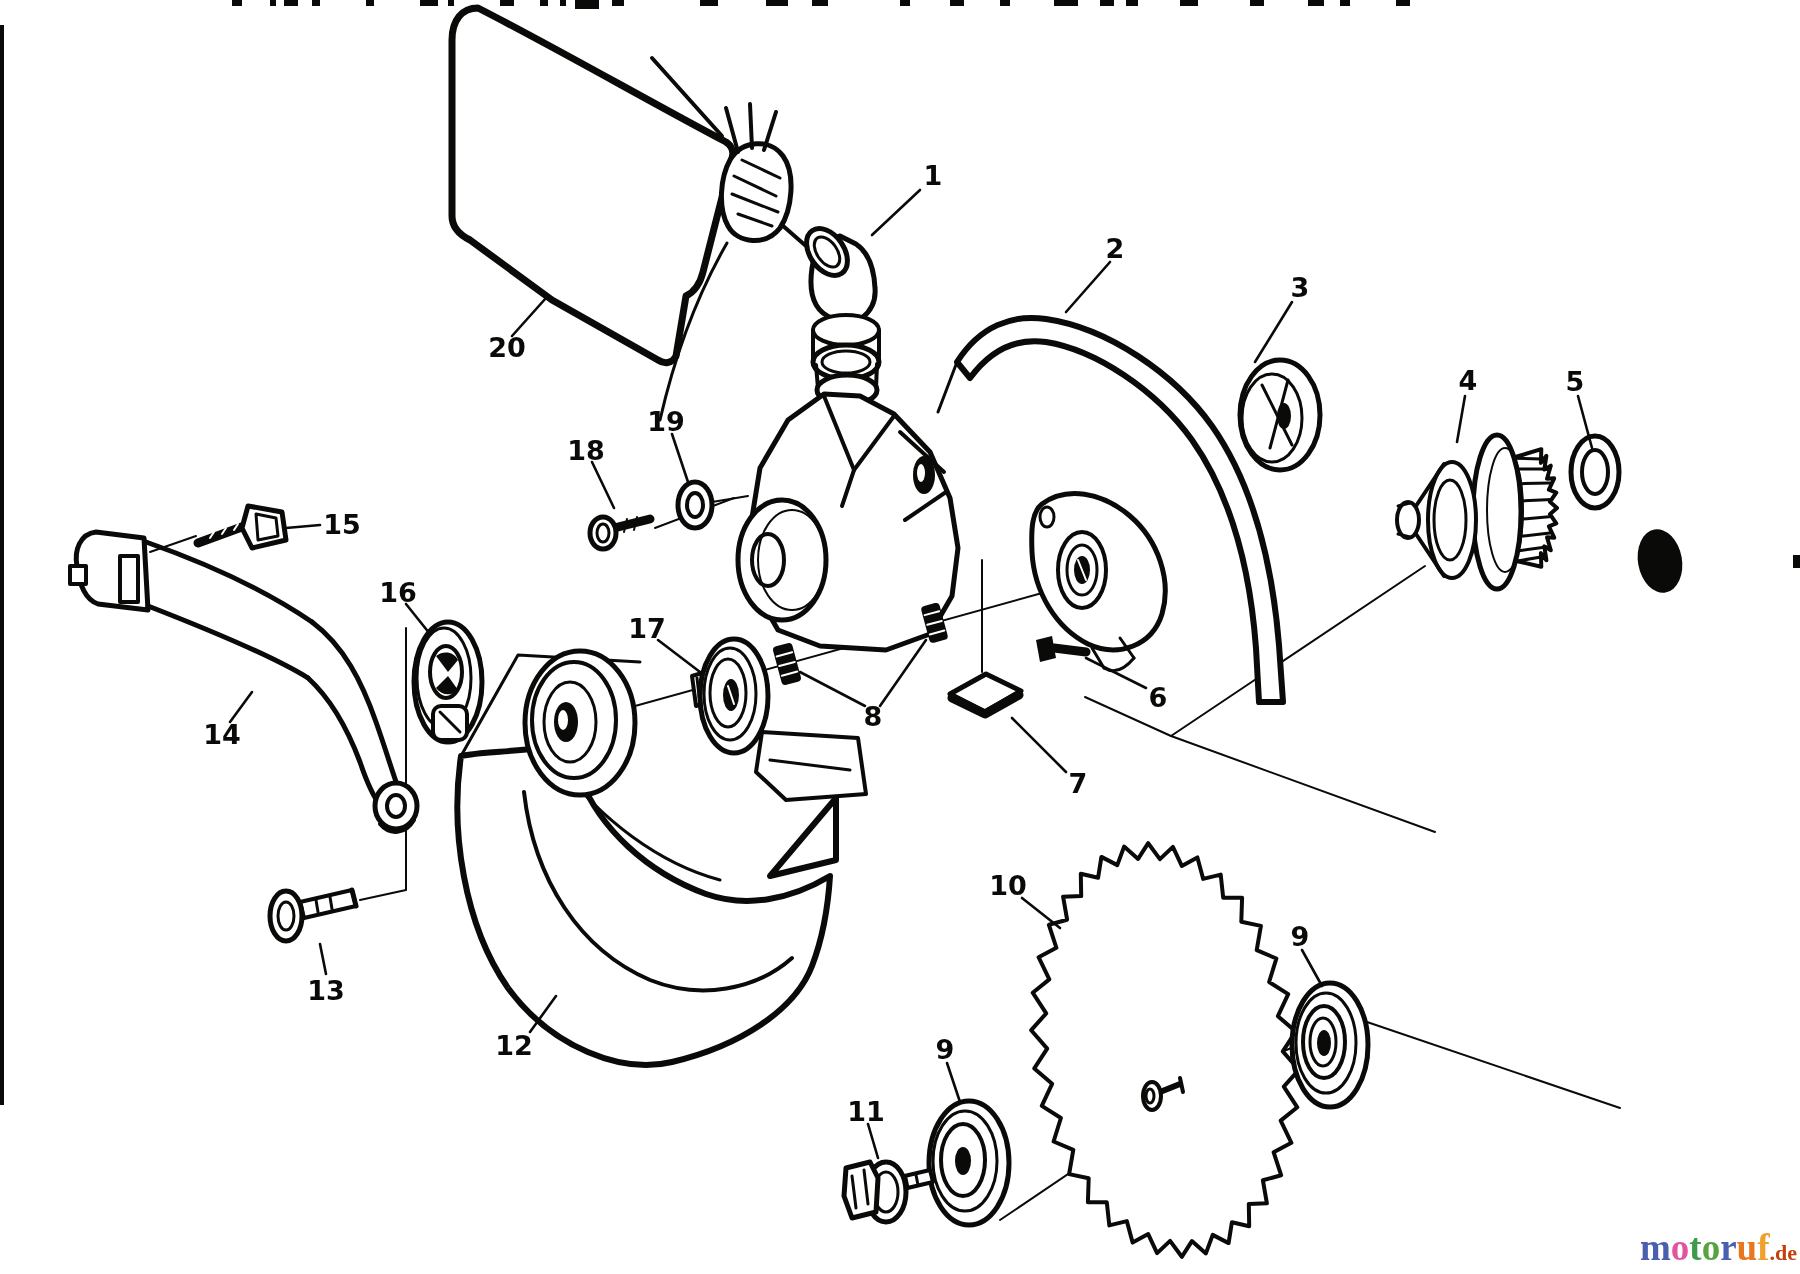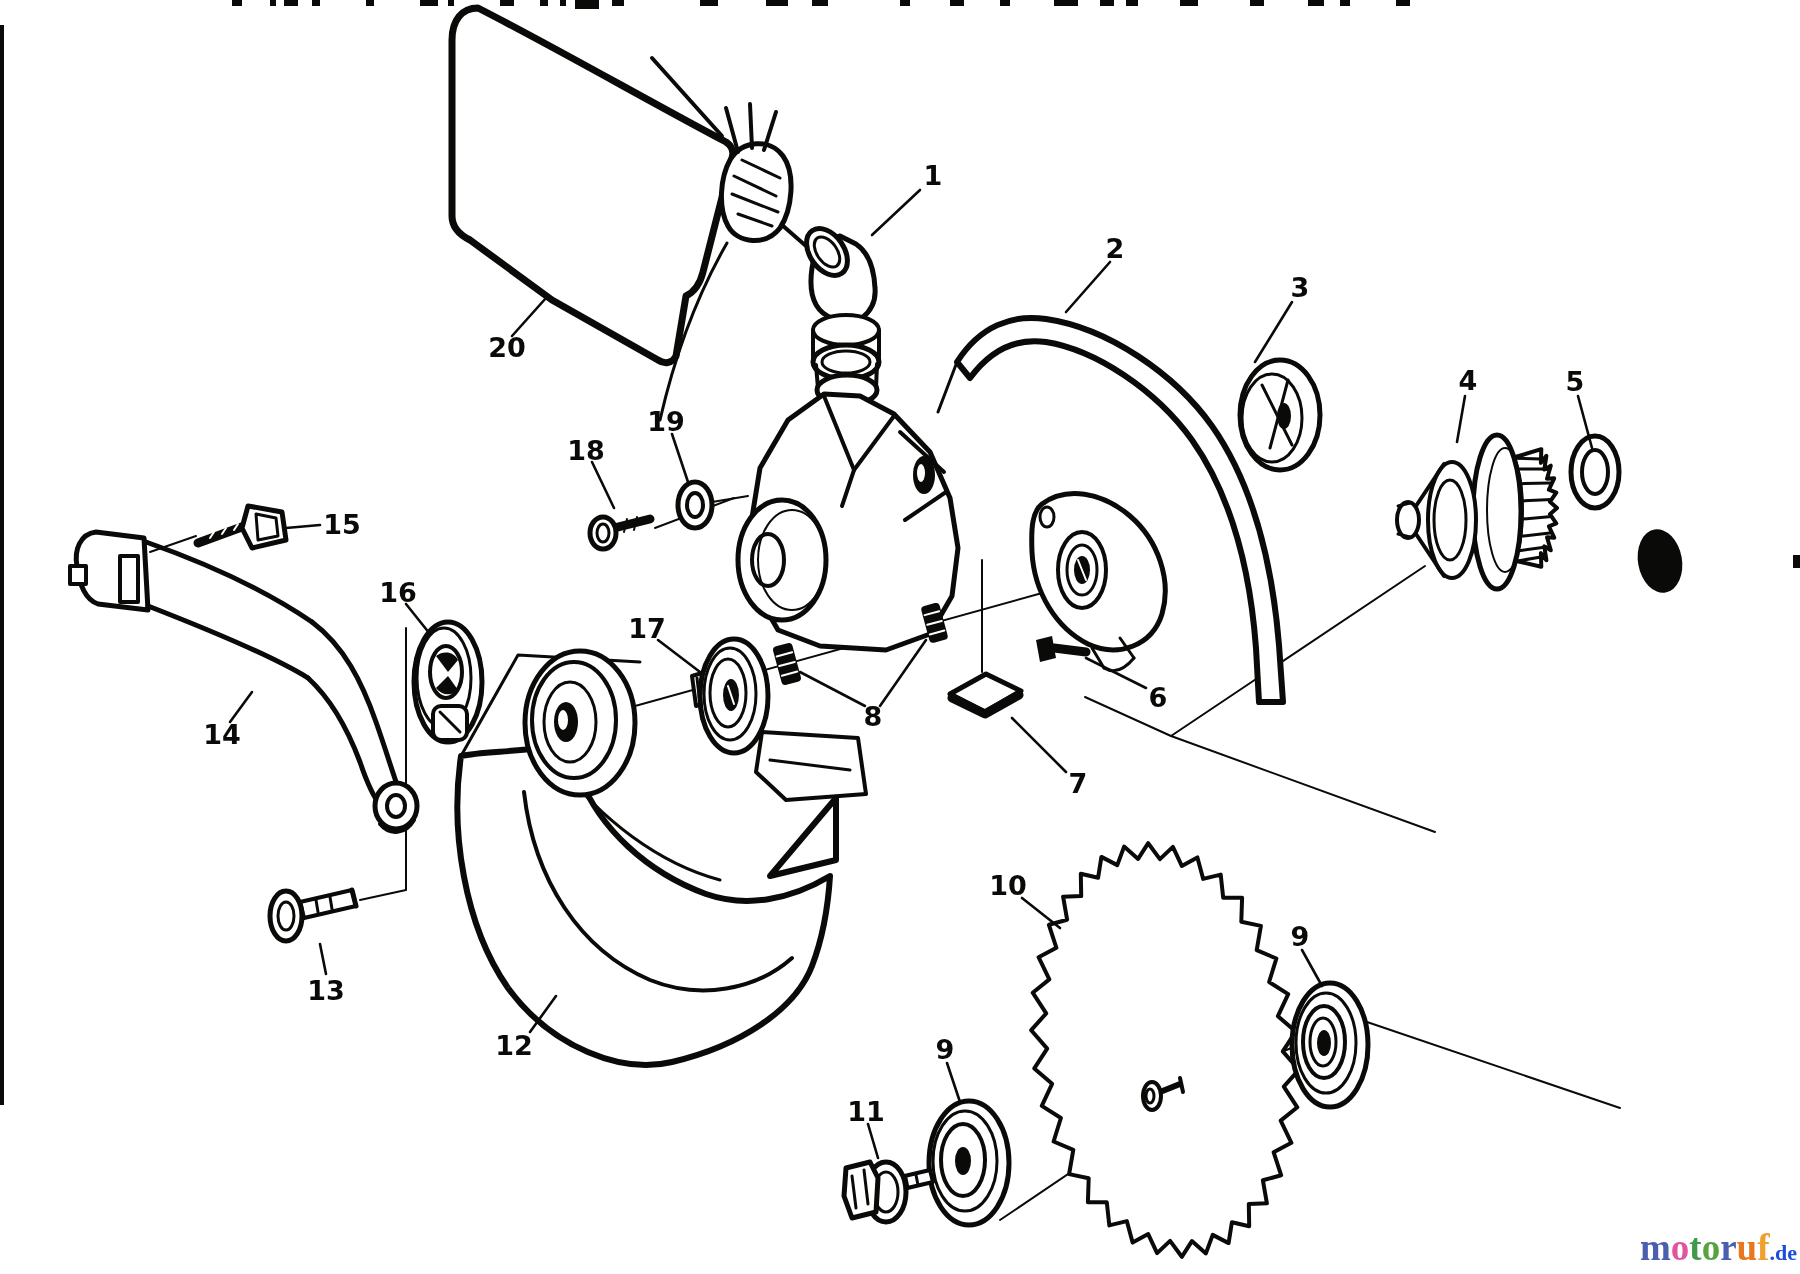--- a/index.html
+++ b/index.html
@@ -353,15 +353,15 @@
     <text class="callout" x="342" y="534">15</text>
     <text class="callout" x="398" y="602">16</text>
     <text class="callout" x="647" y="638">17</text>
     <text class="callout" x="586" y="460">18</text>
     <text class="callout" x="666" y="431">19</text>
     <text class="callout" x="507" y="357">20</text>
   </g>
 </svg>
 
   <div class="watermark">
-    <span style="color: rgb(74, 95, 174);">m</span><span style="color: rgb(224, 85, 158);">o</span><span style="color: rgb(63, 155, 75);">t</span><span style="color: rgb(88, 162, 63);">o</span><span style="color: rgb(74, 95, 174);">r</span><span style="color: rgb(232, 120, 32);">u</span><span style="color: rgb(240, 160, 44);">f</span><span class="tld" style="color: #1d4ed8;">.de</span>
+    <span style="color: rgb(74, 95, 174);">m</span><span style="color: rgb(224, 85, 158);">o</span><span style="color: rgb(63, 155, 75);">t</span><span style="color: rgb(88, 162, 63);">o</span><span style="color: rgb(74, 95, 174);">r</span><span style="color: rgb(232, 120, 32);">u</span><span style="color: rgb(240, 160, 44);">f</span><span class="tld" style="color: #c2410c;">.de</span>
   </div>
 </div>
 
 </body></html>

